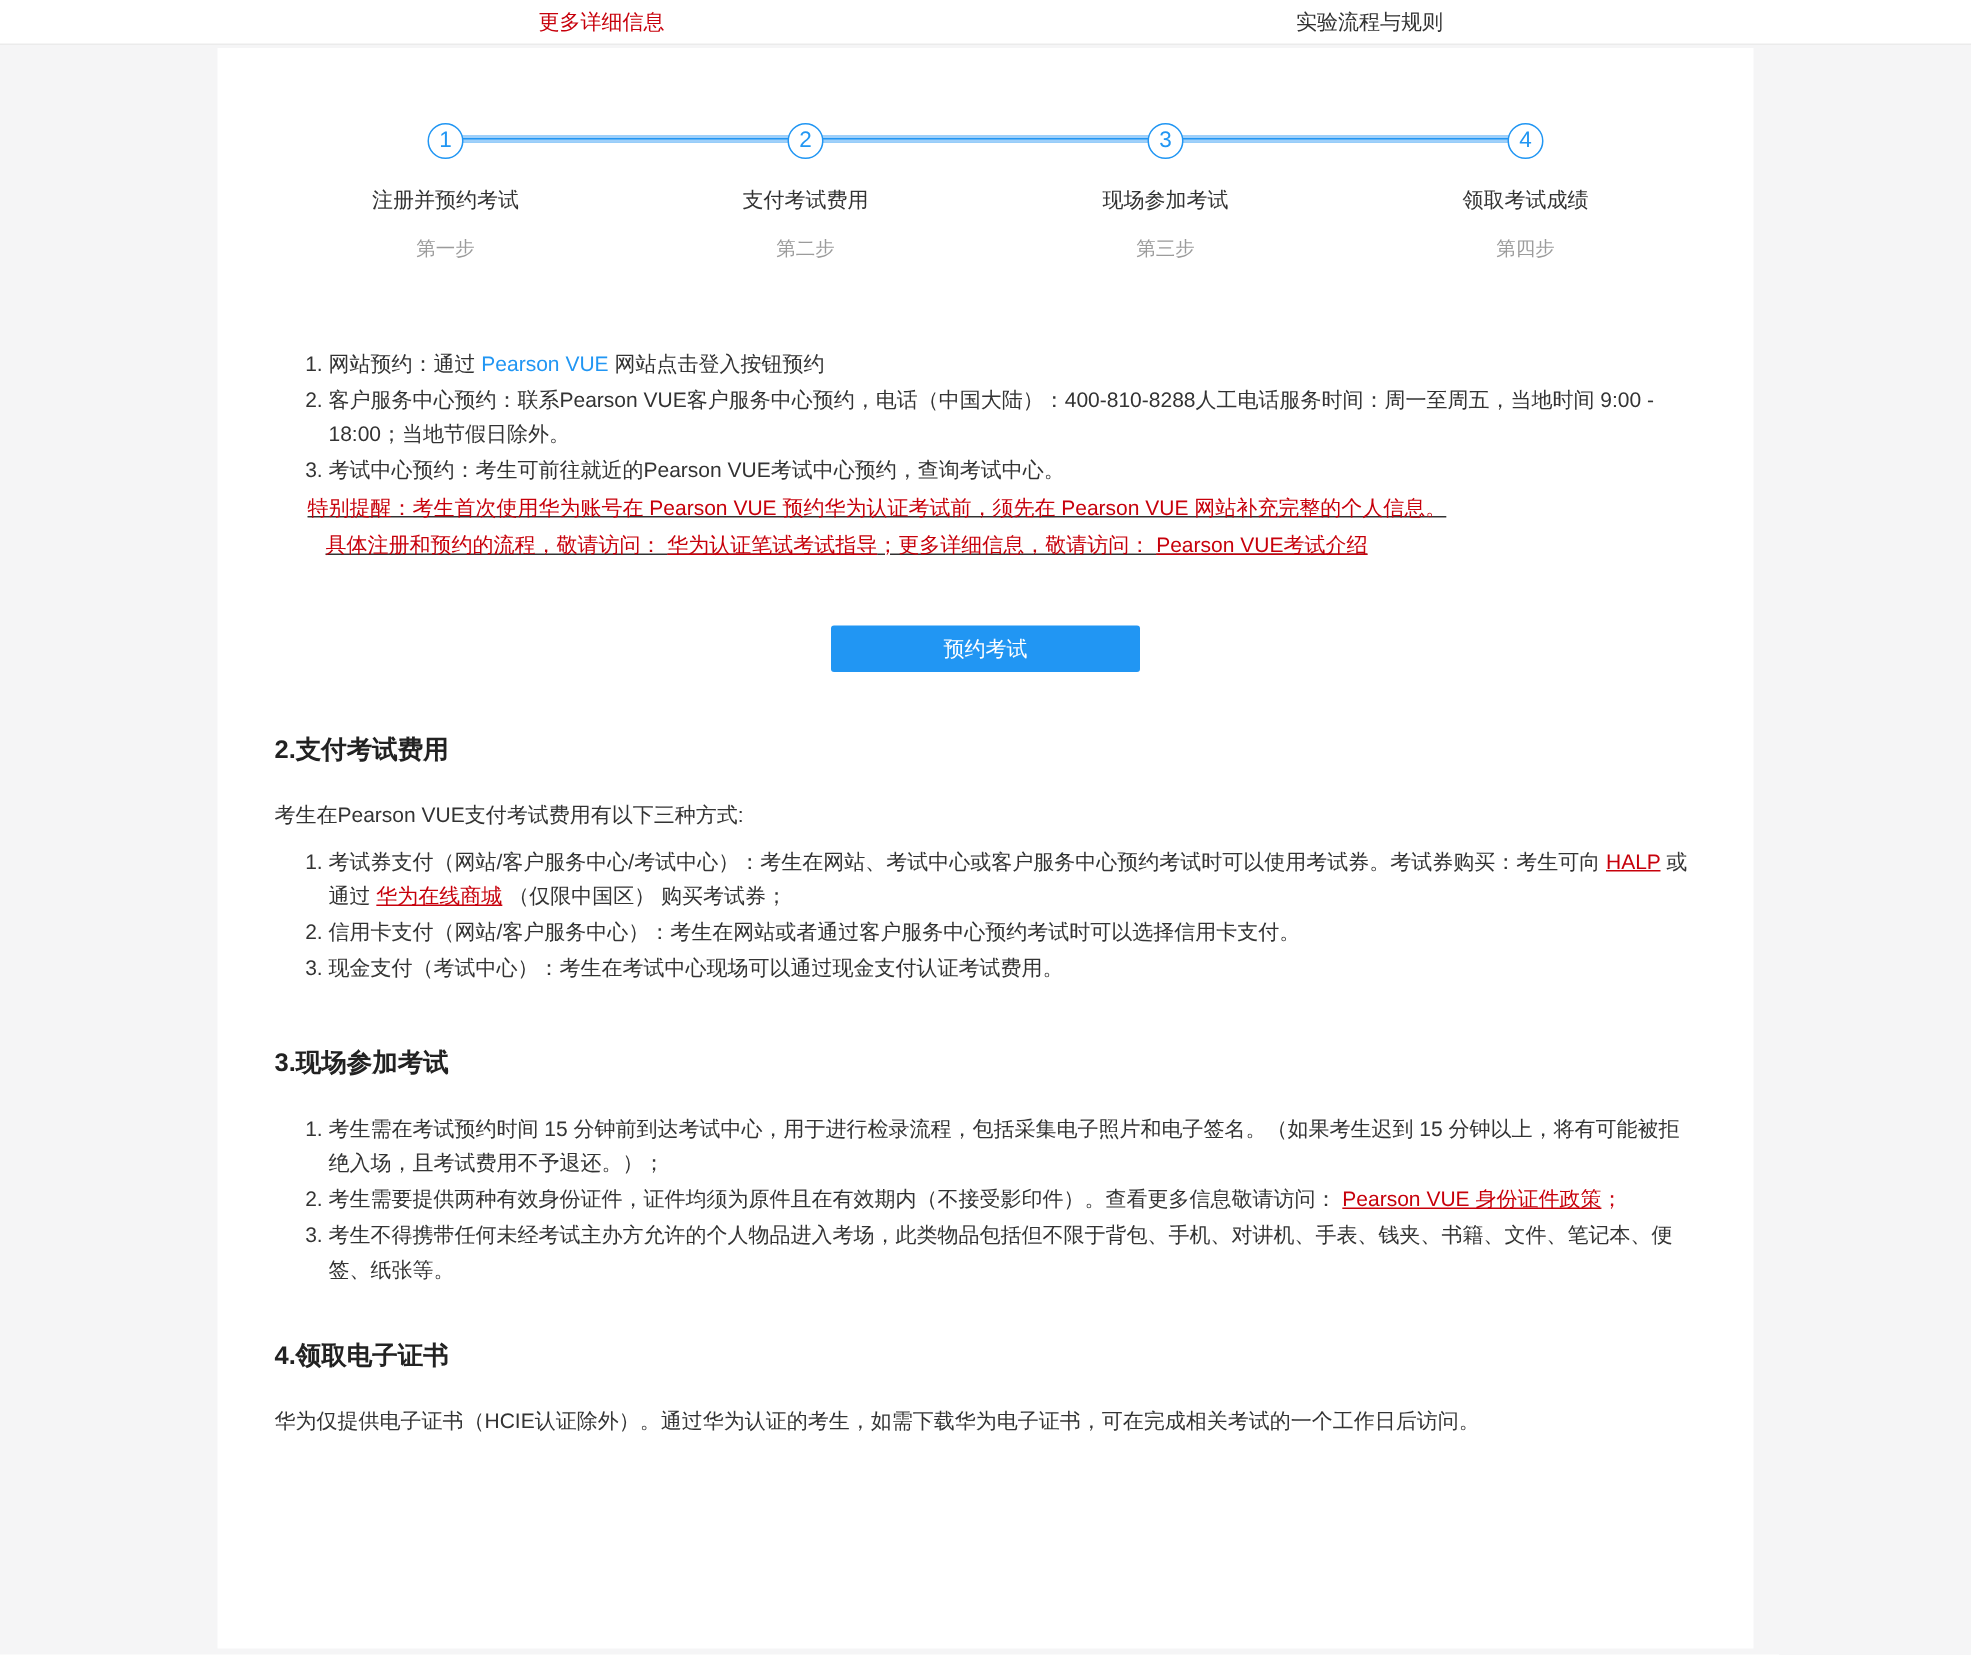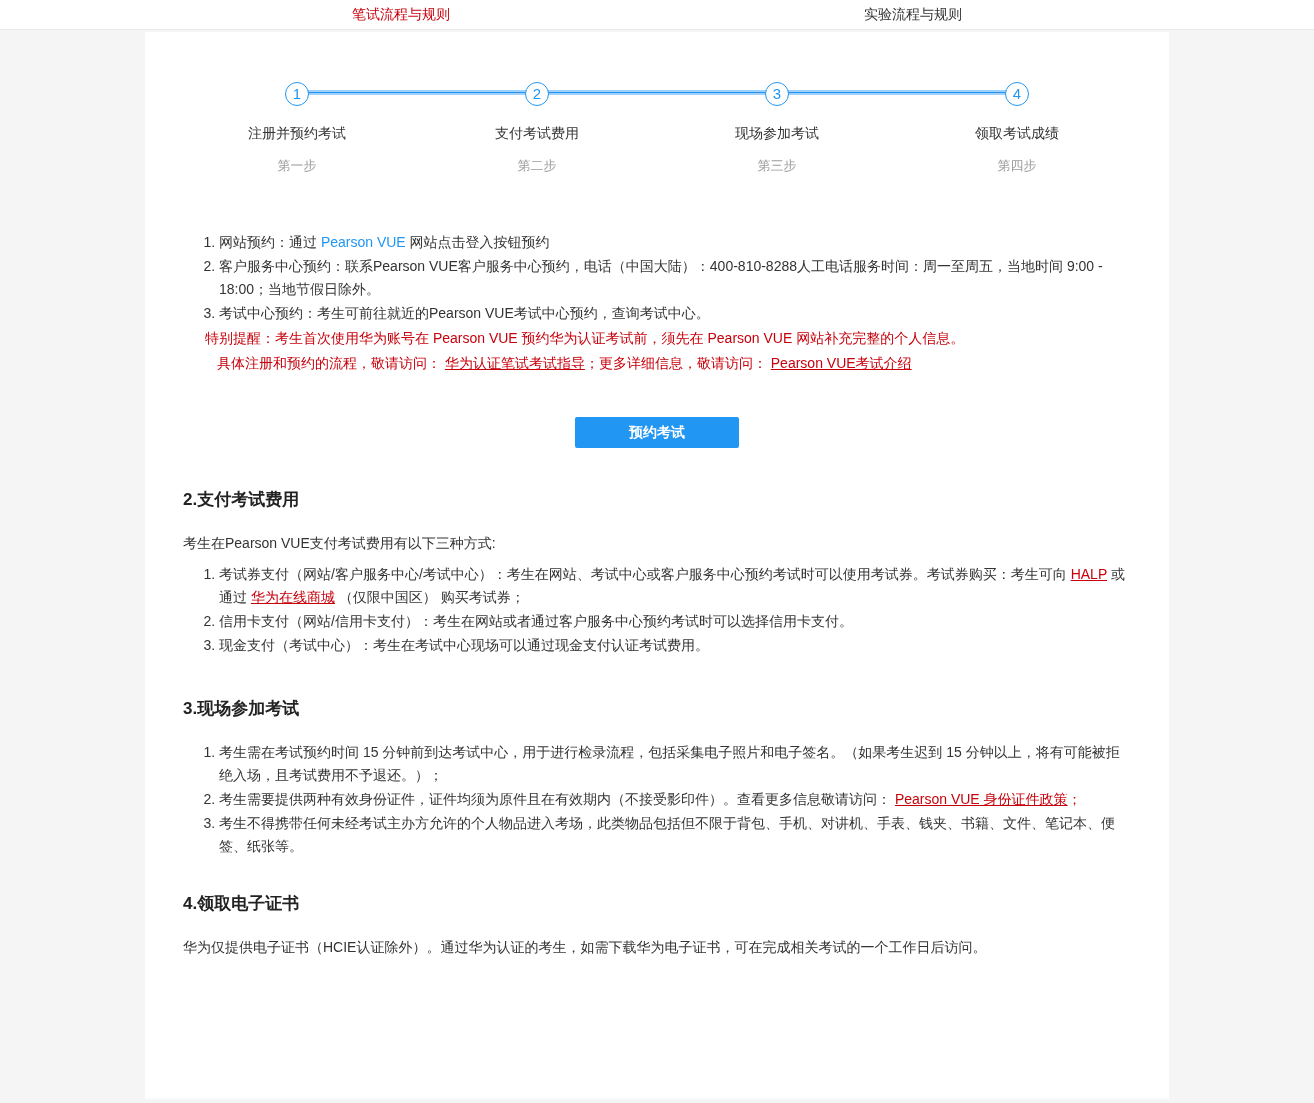--- a/index.html
+++ b/index.html
@@ -75,41 +75,41 @@
   .section.s4{margin-top:36px;}
   h2.sec-heading{
     font-size:17px;color:var(--heading);font-weight:bold;
     margin:0 0 22px 0;line-height:20px;
   }
   p.sec-intro{margin:0;line-height:23px;}
   ol.sec-list{
     margin:8px 0 0 0;padding-left:36px;line-height:23px;
   }
   ol.sec-list li{margin:1px 0;}
-  .note-line{margin:2px 0 0 22px;line-height:23px;}
+  .note-line{margin:2px 0 0 22px;line-height:23px;text-decoration:underline;}
   .note-line.indent{margin-left:34px;}
   .red-text{color:var(--red);}
   a.link-blue{color:var(--blue);cursor:pointer;}
   a.link-red{color:var(--red);text-decoration:underline;cursor:pointer;margin-top:23px;}
   .btn{
     display:block;margin:42px auto 0;
     height:31px;border:none;border-radius:2px;
     background:var(--blue);color:#fff;font-size:14px;
     font-family:inherit;cursor:pointer;line-height:31px;padding:0;
   }
-  .btn.book{width:164px;font-weight:bold;}
+  .btn.book{width:206px;}
   .s4-body{margin:0;line-height:23px;}
 </style>
 </head>
 <body>
 
 <div class="topbar">
   <div class="topbar-inner">
     <div class="tab active">
-        <span>笔试流程与规则</span>
+        <span>更多详细信息</span>
       </div>
     <div class="tab">
         <span>实验流程与规则</span>
       </div>
   </div>
 </div>
 
 <div class="card">
 
   <div class="stepper">
@@ -145,21 +145,21 @@
       <p class="note-line"><span class="red-text">特别提醒：考生首次使用华为账号在 Pearson VUE 预约华为认证考试前，须先在 Pearson VUE 网站补充完整的个人信息。</span></p>
       <p class="note-line indent"><span class="red-text">具体注册和预约的流程，敬请访问： </span><a class="link-red">华为认证笔试考试指导</a><span class="red-text">；更多详细信息，敬请访问： </span><a class="link-red">Pearson VUE考试介绍</a></p>
       <button class="btn book">预约考试</button>
     </div>
 
     <div class="section">
       <h2 class="sec-heading">2.支付考试费用</h2>
       <p class="sec-intro">考生在Pearson VUE支付考试费用有以下三种方式:</p>
       <ol class="sec-list">
         <li><span>考试券支付（网站/客户服务中心/考试中心）：考生在网站、考试中心或客户服务中心预约考试时可以使用考试券。考试券购买：考生可向 </span><a class="link-red">HALP</a><span> 或通过 </span><a class="link-red">华为在线商城</a><span> （仅限中国区） 购买考试券；</span></li>
-        <li><span>信用卡支付（网站/信用卡支付）：考生在网站或者通过客户服务中心预约考试时可以选择信用卡支付。</span></li>
+        <li><span>信用卡支付（网站/客户服务中心）：考生在网站或者通过客户服务中心预约考试时可以选择信用卡支付。</span></li>
         <li><span>现金支付（考试中心）：考生在考试中心现场可以通过现金支付认证考试费用。</span></li>
       </ol>
     </div>
 
     <div class="section">
       <h2 class="sec-heading">3.现场参加考试</h2>
       <ol class="sec-list">
         <li><span>考生需在考试预约时间 15 分钟前到达考试中心，用于进行检录流程，包括采集电子照片和电子签名。（如果考生迟到 15 分钟以上，将有可能被拒绝入场，且考试费用不予退还。）；</span></li>
         <li><span>考生需要提供两种有效身份证件，证件均须为原件且在有效期内（不接受影印件）。查看更多信息敬请访问： </span><a class="link-red">Pearson VUE 身份证件政策</a><span class="red-text">；</span></li>
         <li><span>考生不得携带任何未经考试主办方允许的个人物品进入考场，此类物品包括但不限于背包、手机、对讲机、手表、钱夹、书籍、文件、笔记本、便签、纸张等。</span></li>

